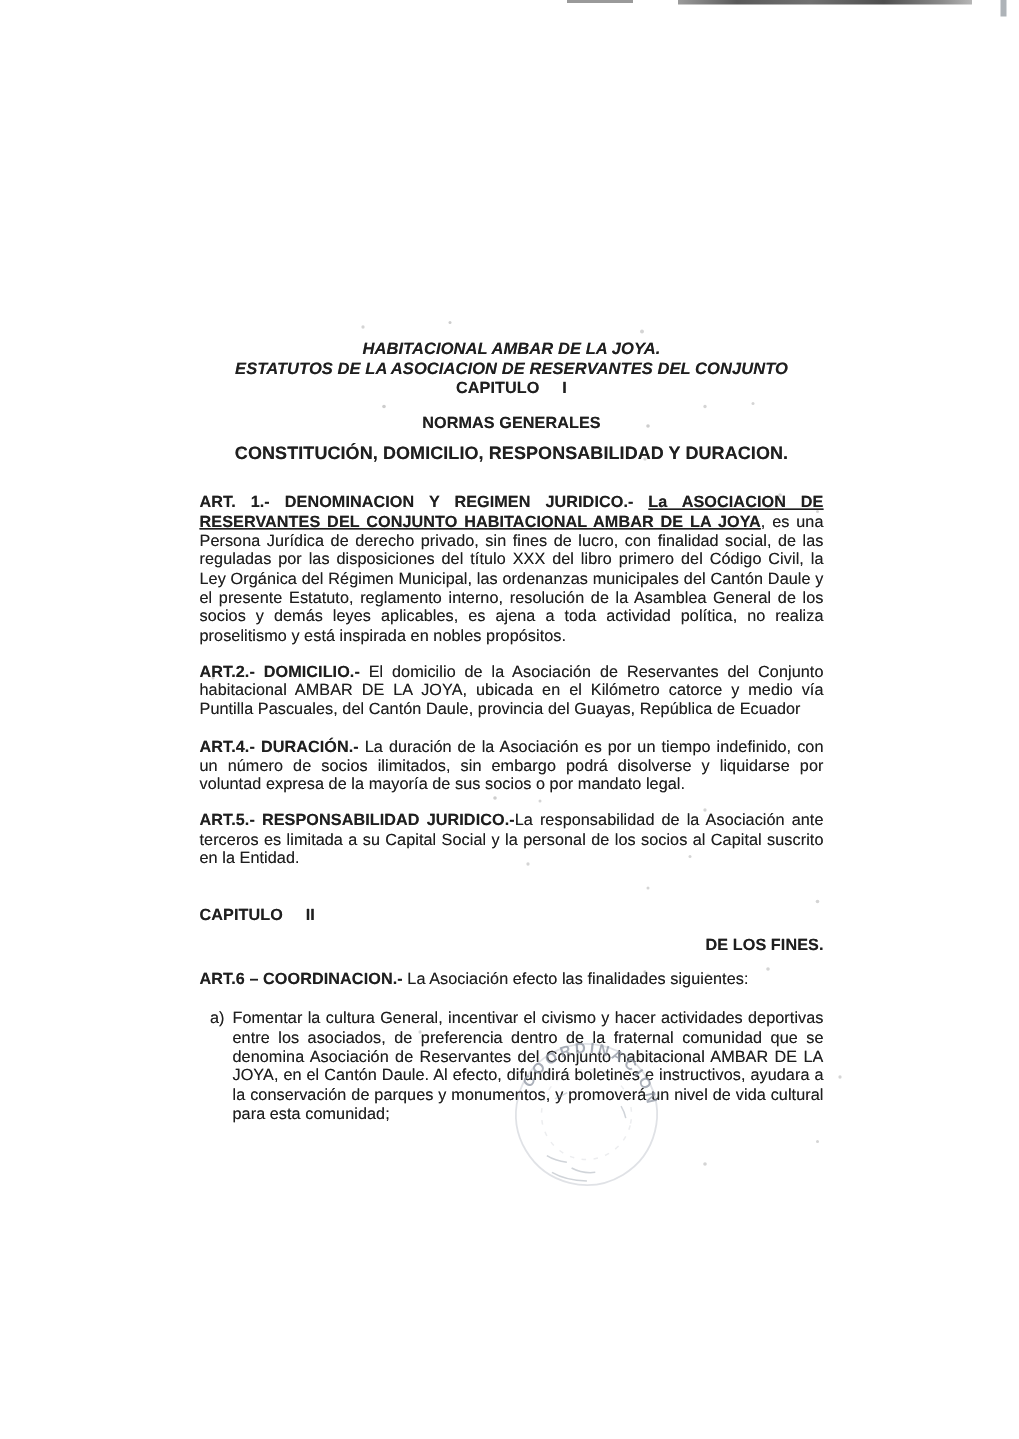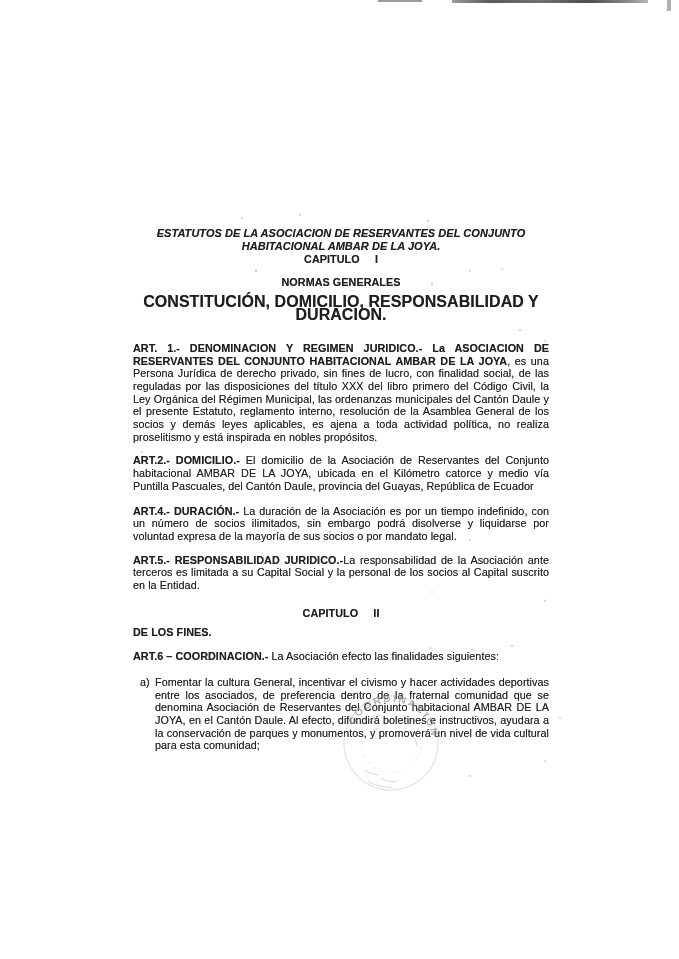--- a/index.html
+++ b/index.html
@@ -25,27 +25,27 @@
     font-size:10.8px; line-height:12.7px;
     letter-spacing:.05px;
     text-shadow:0 0 .4px rgba(20,20,20,.55);
     filter:blur(.22px);
   }
   .doc-title { margin:0; font-size:11px; line-height:13px; font-weight:bold;
     font-style:italic; text-align:center; }
   .doc-title span { display:block; }
   .chapter-heading { font-weight:bold; text-align:center; }
   .chapter-sub { font-weight:bold; text-align:center;margin-top:10px; }
-  .section-heading { margin-top:8px; font-weight:bold; text-align:center; font-size:16px; }
+  .section-heading { margin-top:8px; font-weight:bold; text-align:center; font-size:12px; }
   p.article { margin:11px 0 0 0; text-align:justify; }
   p.article.first { margin-top:20px; }
   p.article.art4 { margin-top:12px; }
-  b.u { }
-  .chapter2-heading { margin-top:15px; font-weight:bold; text-align:center; }
-  .chapter2-sub { margin-top:7px; font-weight:bold; text-align:left; }
+  b.u { text-decoration:underline; }
+  .chapter2-heading { margin-top:25px; font-weight:bold; text-align:left; }
+  .chapter2-sub { margin-top:7px; font-weight:bold; text-align:right; }
   p.article.art6 { margin-top:11px; }
   .fin-item { display:flex; margin-top:13px; }
   .fin-marker { flex:0 0 15px; margin-left:7px; }
   .fin-text { flex:1; text-align:justify; }
 
   .stamp { position:absolute; left:328px; top:680px; pointer-events:none;
     transform:rotate(14deg); }
   .noise { position:absolute; left:0; top:0; pointer-events:none; }
 </style>
 </head>
@@ -88,22 +88,22 @@
       <circle cx="560" cy="718" r="1.1" opacity=".3"></circle>
         <circle cx="545" cy="761" r="1" opacity=".3"></circle>
       <circle cx="470" cy="776" r="1.2" opacity=".3"></circle>
         <circle cx="250" cy="690" r="1" opacity=".3"></circle>
     </g>
   </svg>
 
   <div class="content">
 
     <h1 class="doc-title">
+      <span>HABITACIONAL AMBAR DE LA JOYA.</span>
       <span>ESTATUTOS DE LA ASOCIACION DE RESERVANTES DEL CONJUNTO</span>
-      <span>HABITACIONAL AMBAR DE LA JOYA.</span>
     </h1>
 
     <div class="chapter-heading">CAPITULO&nbsp;&nbsp;&nbsp;&nbsp;&nbsp;I</div>
     <div class="chapter-sub">NORMAS GENERALES</div>
 
     <div class="section-heading">CONSTITUCIÓN, DOMICILIO, RESPONSABILIDAD Y DURACION.</div>
 
     <p class="article first"><b>ART. 1.- DENOMINACION Y REGIMEN JURIDICO.- </b><b class="u">La ASOCIACION DE RESERVANTES DEL CONJUNTO HABITACIONAL AMBAR DE LA JOYA</b><span>, es una Persona Jurídica de derecho privado, sin fines de lucro, con finalidad social, de las reguladas por las disposiciones del título XXX del libro primero del Código Civil, la Ley Orgánica del Régimen Municipal, las ordenanzas municipales del Cantón Daule y el presente Estatuto, reglamento interno, resolución de la Asamblea General de los socios y demás leyes aplicables, es ajena a toda actividad política, no realiza proselitismo y está inspirada en nobles propósitos.</span></p>
 
     <p class="article"><b>ART.2.- DOMICILIO.- </b><span>El domicilio de la Asociación de Reservantes del Conjunto habitacional AMBAR DE LA JOYA, ubicada en el Kilómetro catorce y medio vía Puntilla Pascuales, del Cantón Daule, provincia del Guayas, República de Ecuador</span></p>

